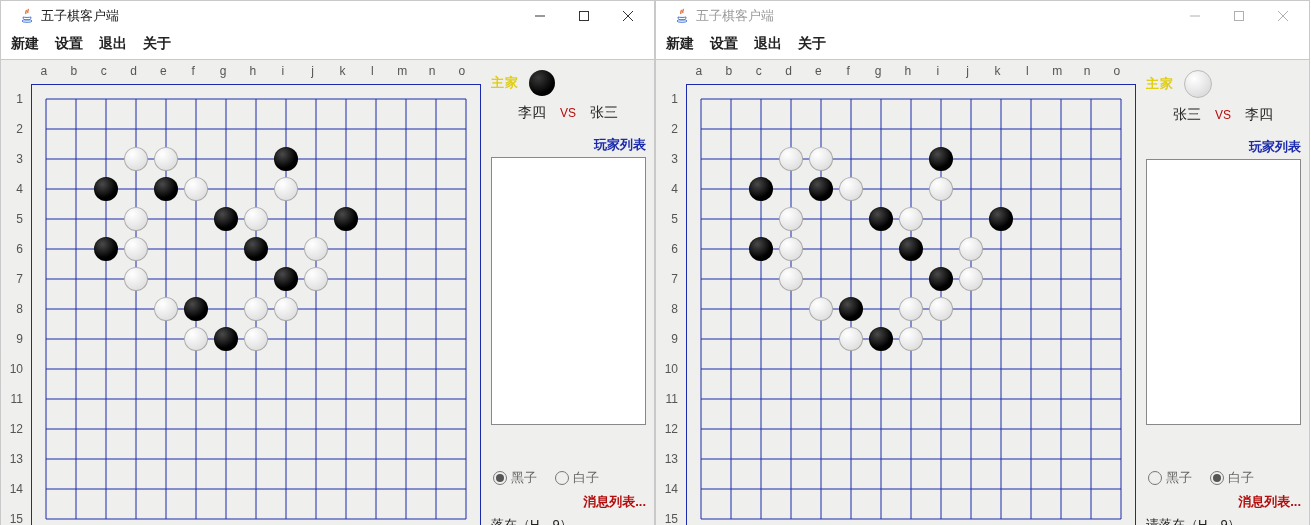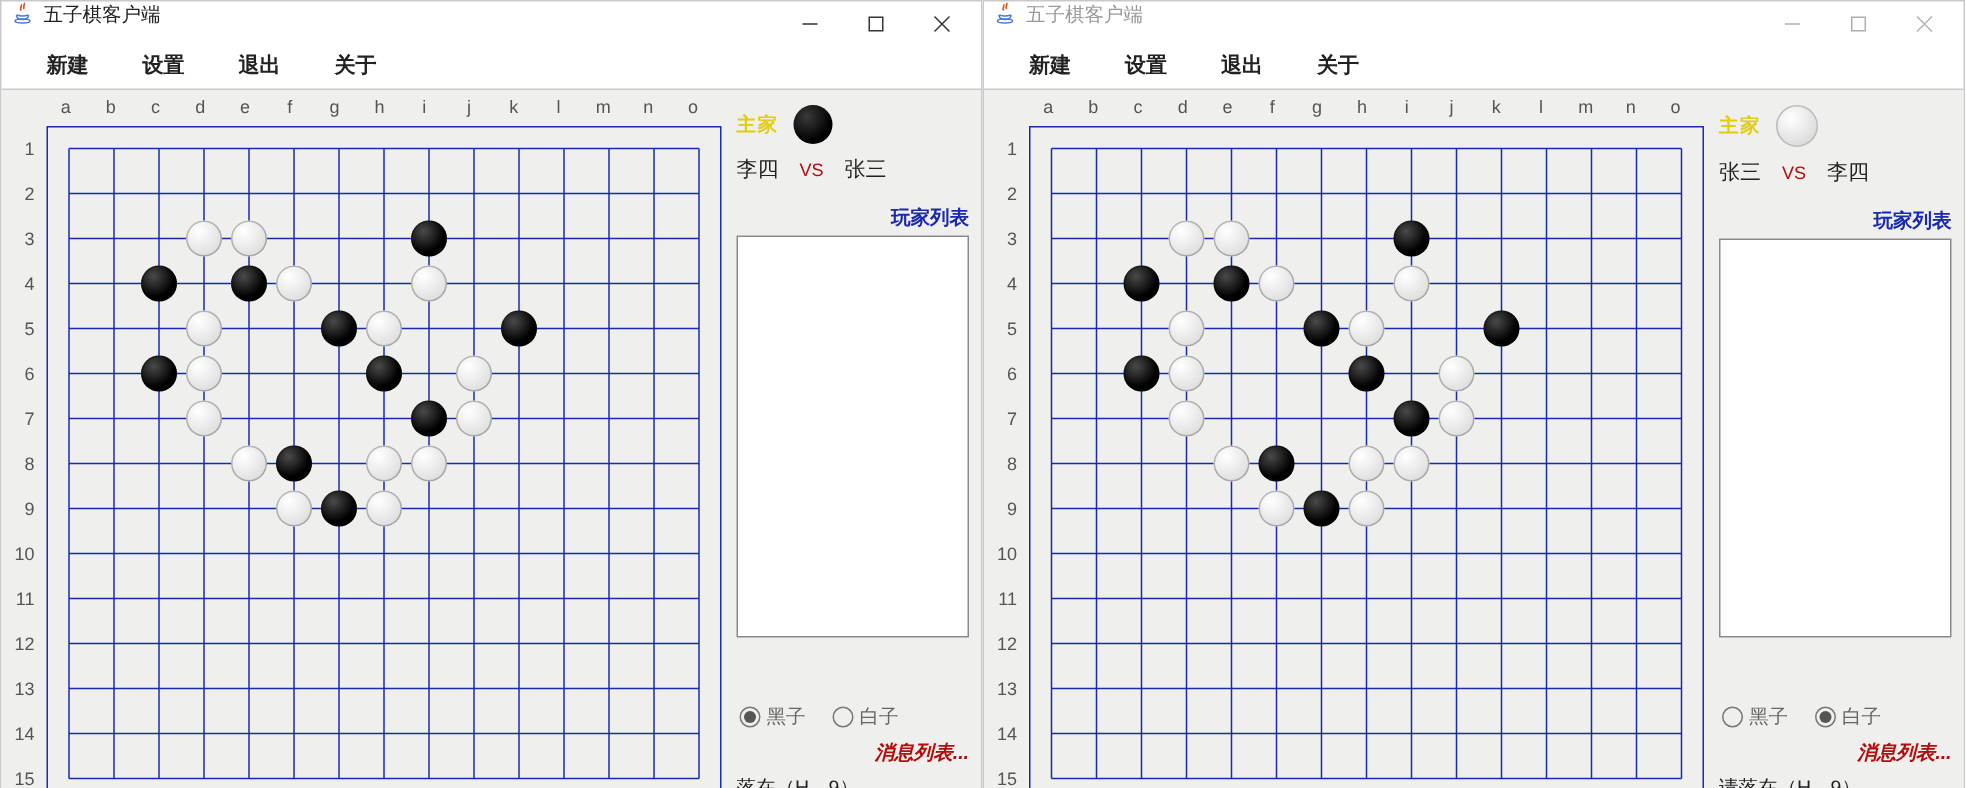--- a/index.html
+++ b/index.html
@@ -25,24 +25,25 @@
     box-sizing:border-box;
     border:1px solid var(--border-pale);
     background:#fff;
     display:flex;flex-direction:column;
   }
   .win.inactive .title-text{color:#9a9a9a;}
   .win.inactive .title-btn svg{stroke:#b0b0b0;}
 
   
   .titlebar{
-    display:flex;
+    display:flex;align-items:center;
     height:30px;
     padding:0 4px 0 6px;
     user-select:none;
+    margin-left:12px;
   }
   .java-ico{
     width:16px;height:16px;display:inline-block;flex:0 0 auto;
     margin-right:6px;
   }
   .title-text{font-size:13px;}
   .spacer{flex:1;}
   .title-btns{display:flex;}
   .title-btn{
     width:44px;height:30px;
@@ -51,21 +52,21 @@
   .title-btn svg{stroke:#333;stroke-width:1;fill:none;}
 
   
   .menubar{
     display:flex;gap:12px;
     padding:3px 8px 5px 8px;
     font-size:14px;
     font-weight:bold;
     border-bottom:1px solid var(--border-pale);
   }
-  .menu-item{padding:1px 2px;margin-left:20px;}
+  .menu-item{padding:1px 2px;}
 
   
   .content{
     flex:1;display:flex;
     background:var(--content-bg);
     padding:6px 8px 10px 6px;
     box-sizing:border-box;
   }
   .board-wrap{position:relative;}
 
@@ -131,25 +132,26 @@
   .turn-stone{
     width:26px;height:26px;border-radius:50%;
   }
   .turn-stone.bk{background:radial-gradient(circle at 35% 30%,#3a3a3a 0%,#000 65%);}
   .turn-stone.wt{background:radial-gradient(circle at 35% 30%,#ffffff 0%,#dadada 80%);border:1px solid #bbb;}
 
   .vs-row{
     display:flex;gap:14px;align-items:baseline;
     margin-bottom:14px;
     font-size:14px;
+    margin-left:27px;
   }
   .vs-row .vs{color:var(--panel-red);font-weight:normal;font-size:12px;}
 
   .panel-label{color:var(--panel-blue);font-weight:bold;margin-bottom:3px;font-size:13px;text-align:right;}
-  .panel-label.red{color:var(--panel-red);font-style:italic;}
+  .panel-label.red{color:var(--panel-red);}
 
   .player-list{
     flex:1;
     min-height:240px;
     background:#fff;
     border:1px solid #888;
     margin-bottom:8px;
   }
 
   .radio-row{

